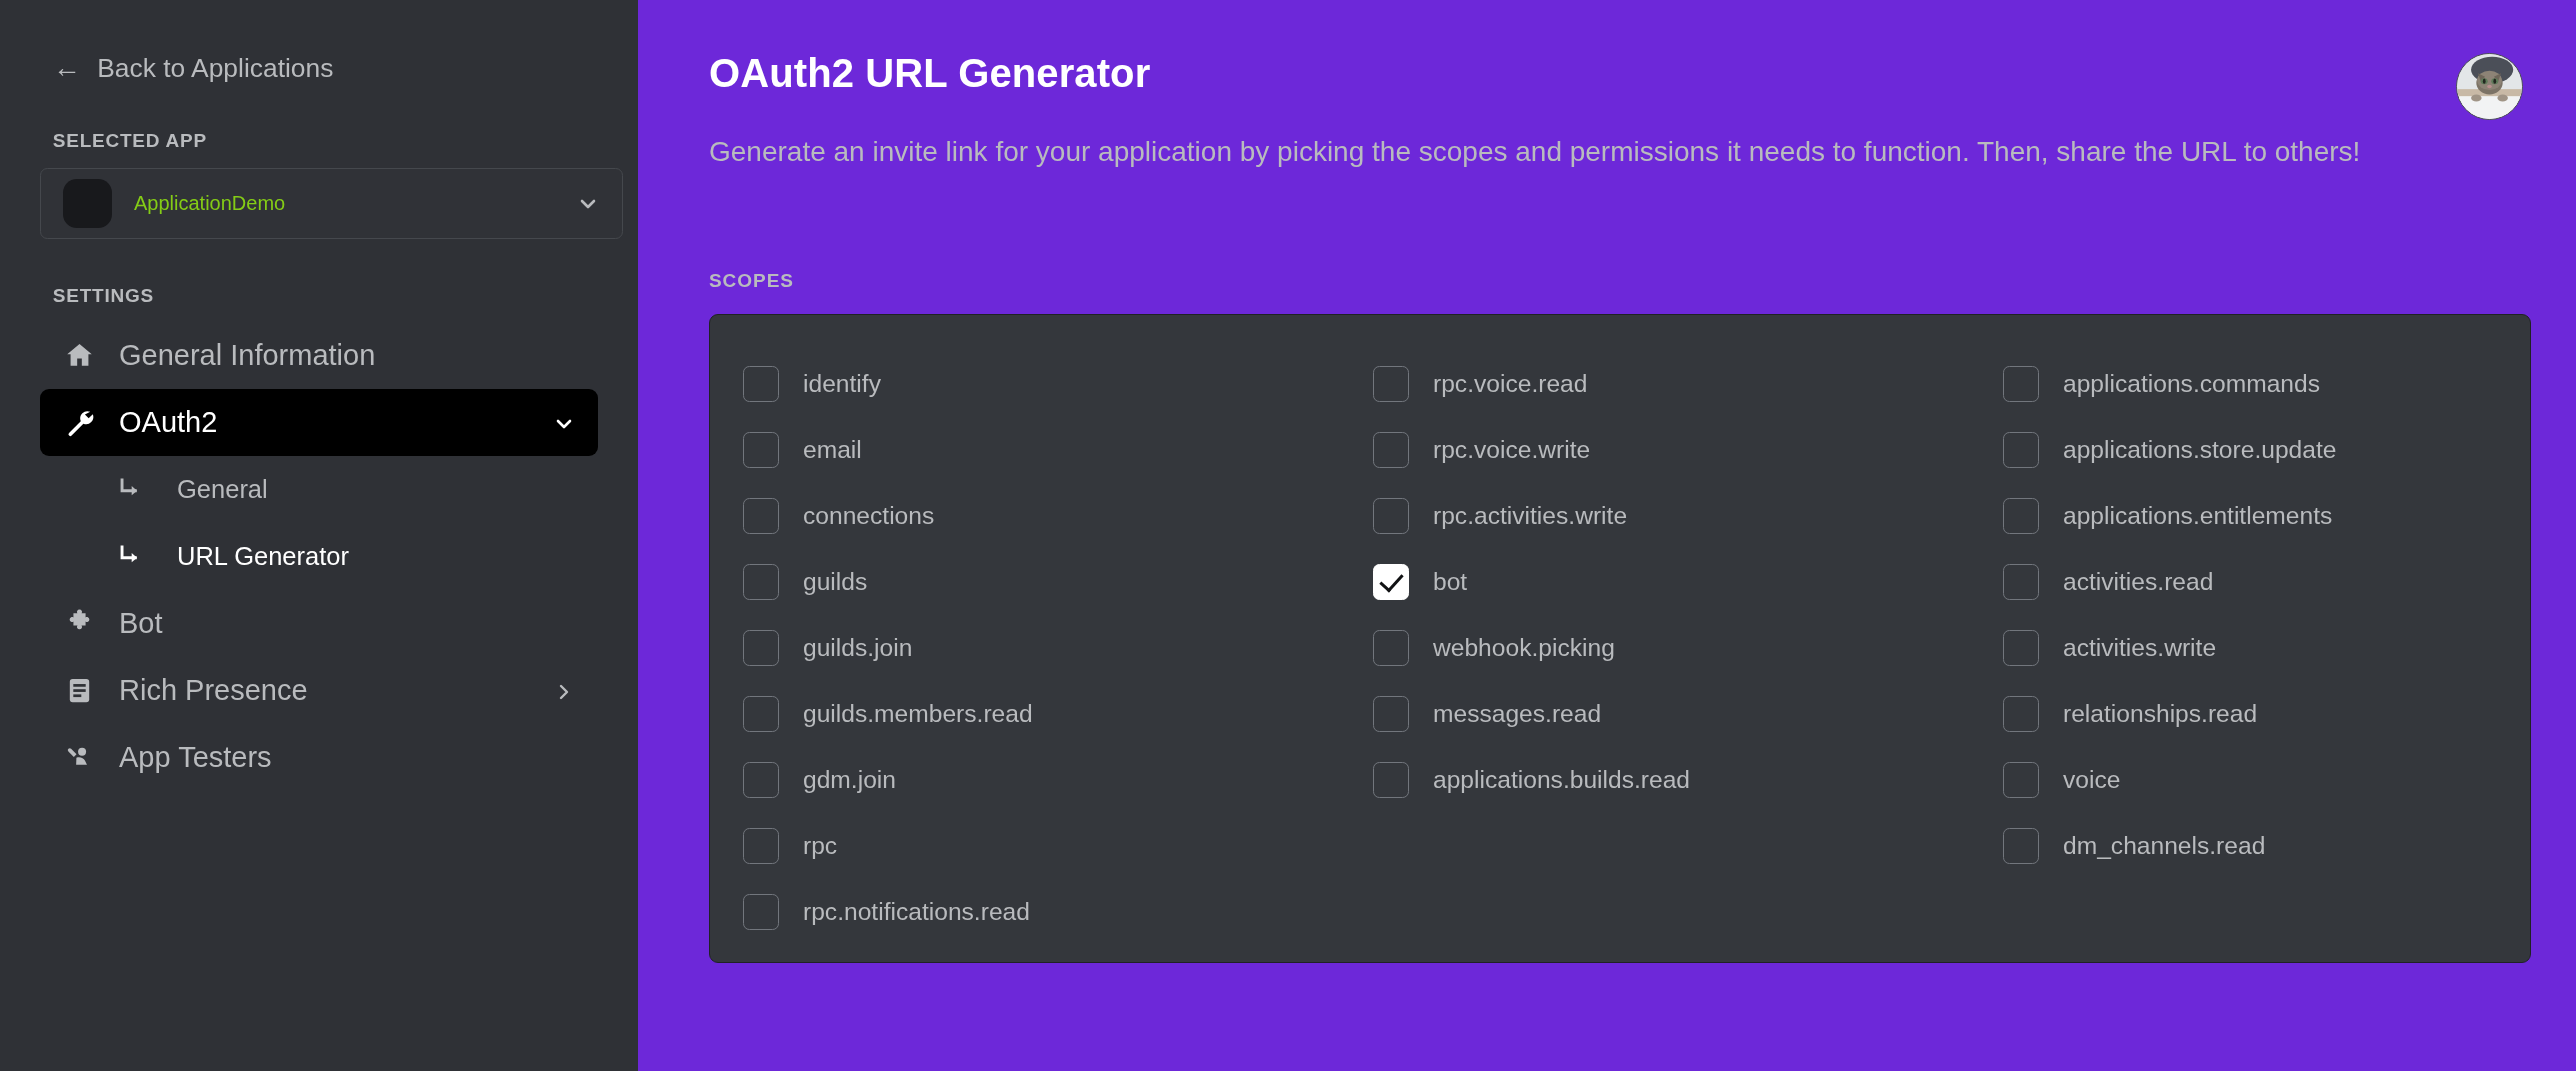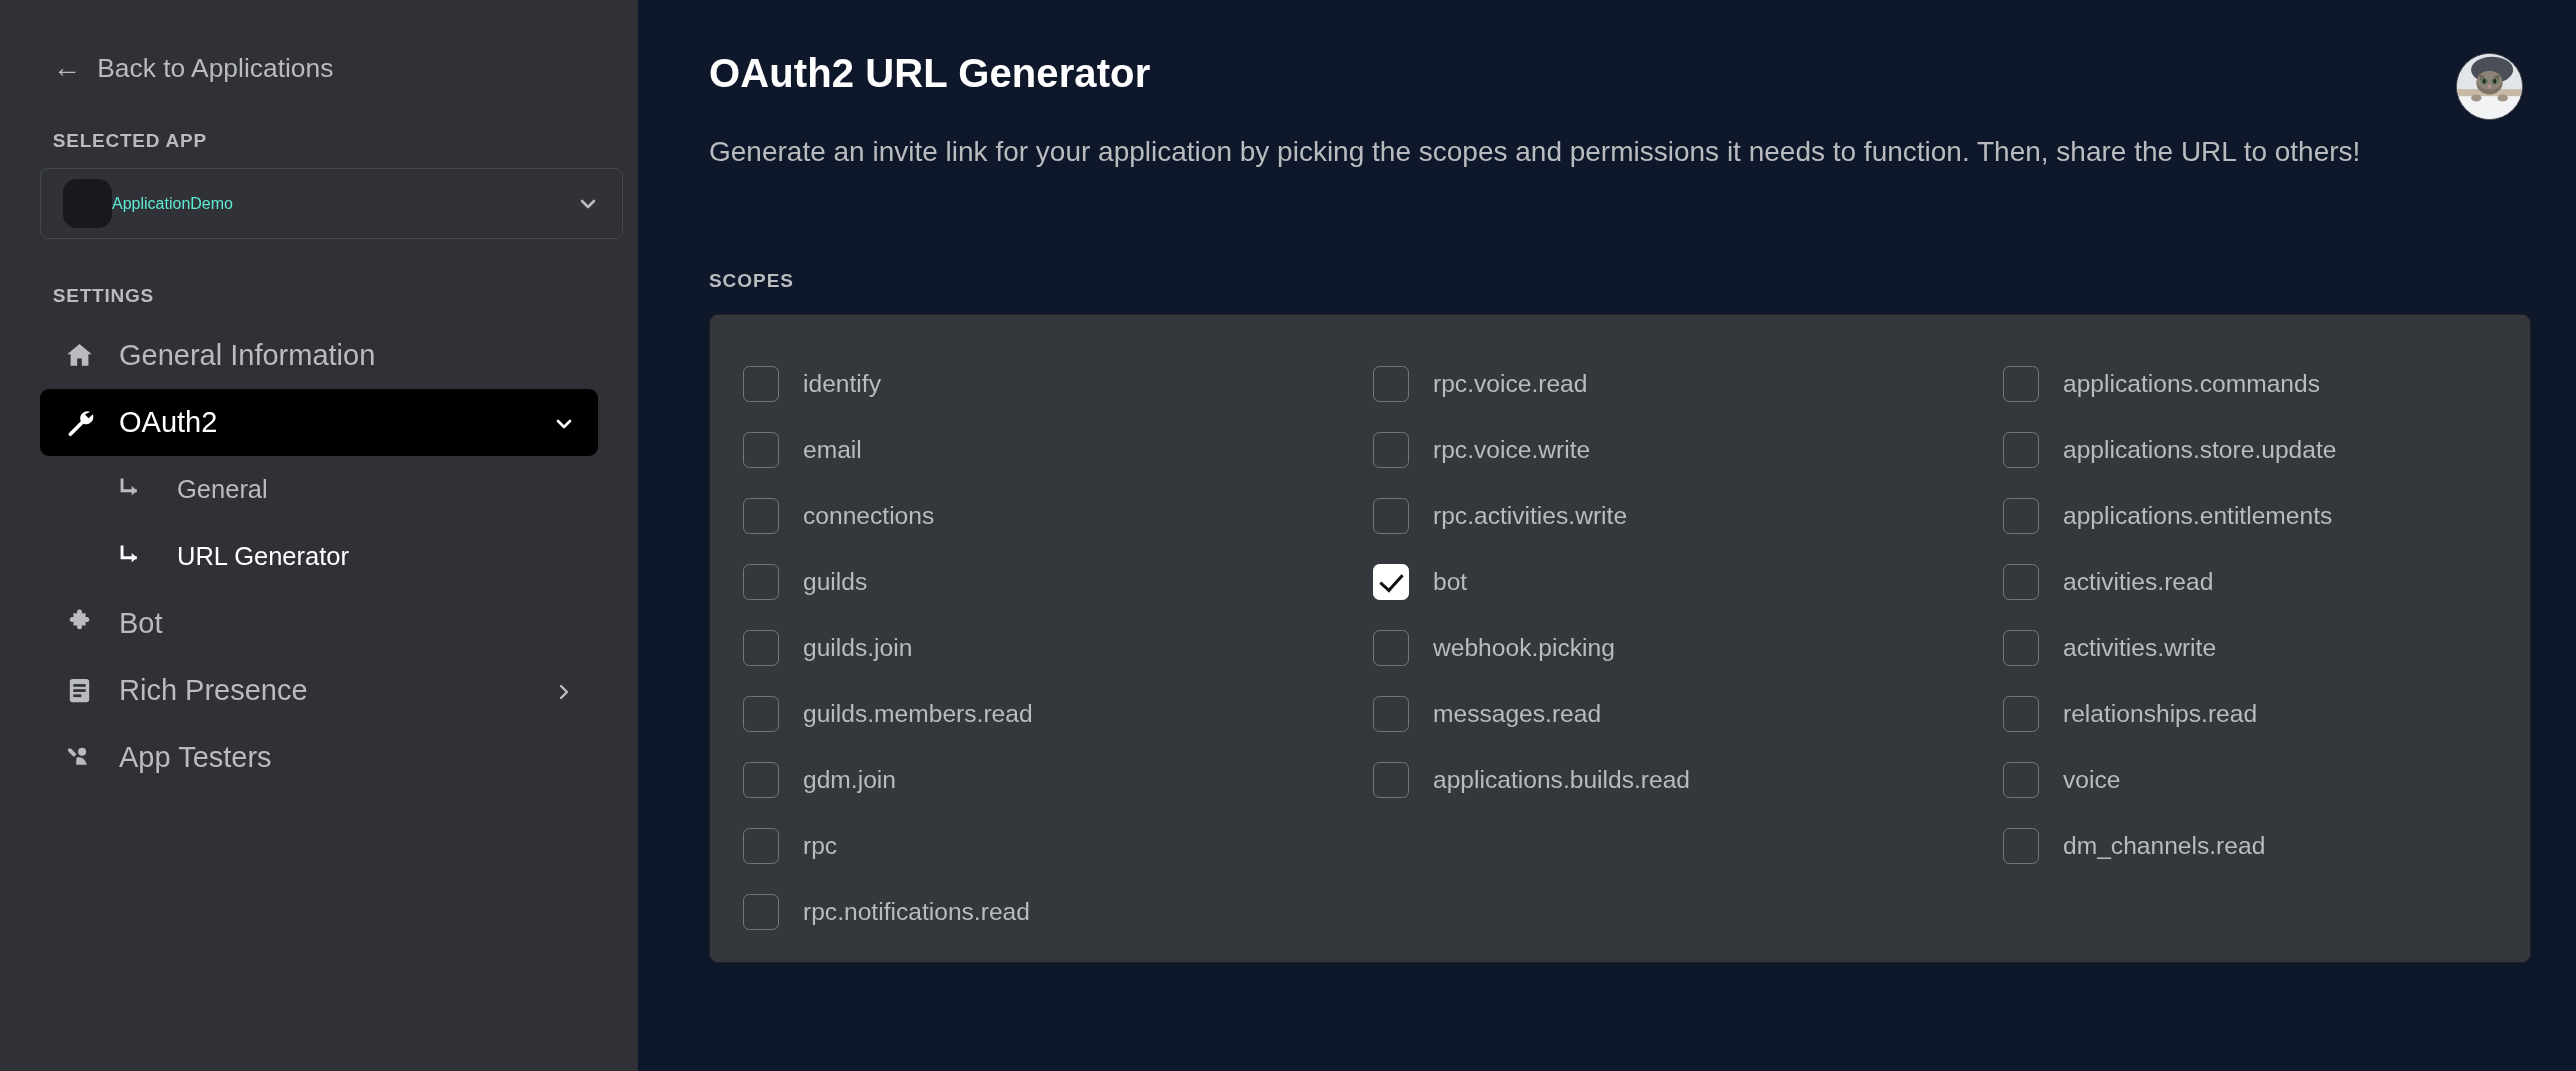--- a/index.html
+++ b/index.html
@@ -68,22 +68,23 @@
     cursor: pointer;
   }
   .app-avatar {
     width: 49px;
     height: 49px;
     border-radius: 28%;
     background: #18191c;
     flex: 0 0 auto;
   }
   .app-name {
-    color: #5eead4;
-    font-size: 16px;
+    margin-left: 22px;
+    color: #84cc16;
+    font-size: 20px;
     flex: 1 1 auto;
     white-space: nowrap;
   }
   .chev-down {
     width: 24px;
     height: 24px;
     flex: 0 0 auto;
   }
   .chev-down svg { display: block; }
 
@@ -153,21 +154,21 @@
     align-items: center;
     justify-content: center;
   }
   .nav-sub .sub-arrow svg { display: block; }
   .nav-sub .sub-label { margin-left: 31px; white-space: nowrap; }
 
   
   .main {
     flex: 1 1 auto;
     height: 100%;
-    background: #0f172a;
+    background: #6d28d9;
     position: relative;
     padding: 0 28px 0 71px;
     overflow: hidden;
   }
   .page-title {
     margin-top: 51px;
     color: #ffffff;
     font-size: 40px;
     font-weight: 700;
     letter-spacing: 0.1px;

